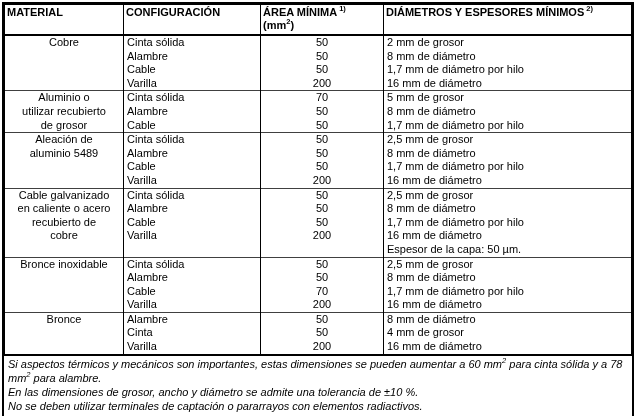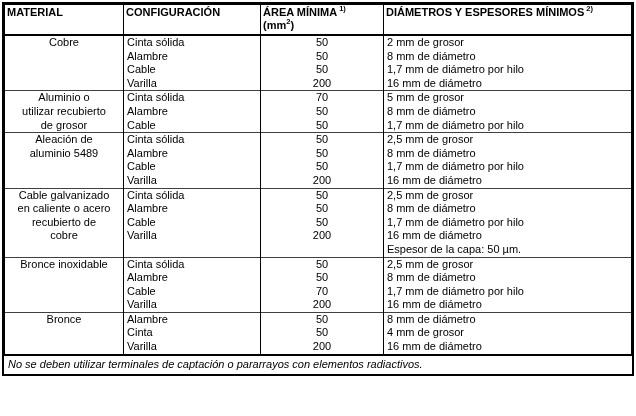--- a/index.html
+++ b/index.html
@@ -200,15 +200,17 @@
         </tr>
         <tr>
           <td class="cfg">Varilla</td>
           <td class="area">200</td>
           <td class="det">16 mm de diámetro</td>
         </tr>
       </tbody>
   </table>
 
   <div class="footnotes">
+    <div class="fn"><span>Si aspectos térmicos y mecánicos son importantes, estas dimensiones se pueden aumentar a 60 mm</span><sup>2</sup><span> para cinta sólida y a 78 mm</span><sup>2</sup><span> para alambre.</span></div>
+    <div class="fn">En las dimensiones de grosor, ancho y diámetro se admite una tolerancia de ±10 %.</div>
     <div class="fn">No se deben utilizar terminales de captación o pararrayos con elementos radiactivos.</div>
   </div>
 </div>
 
 </body></html>

